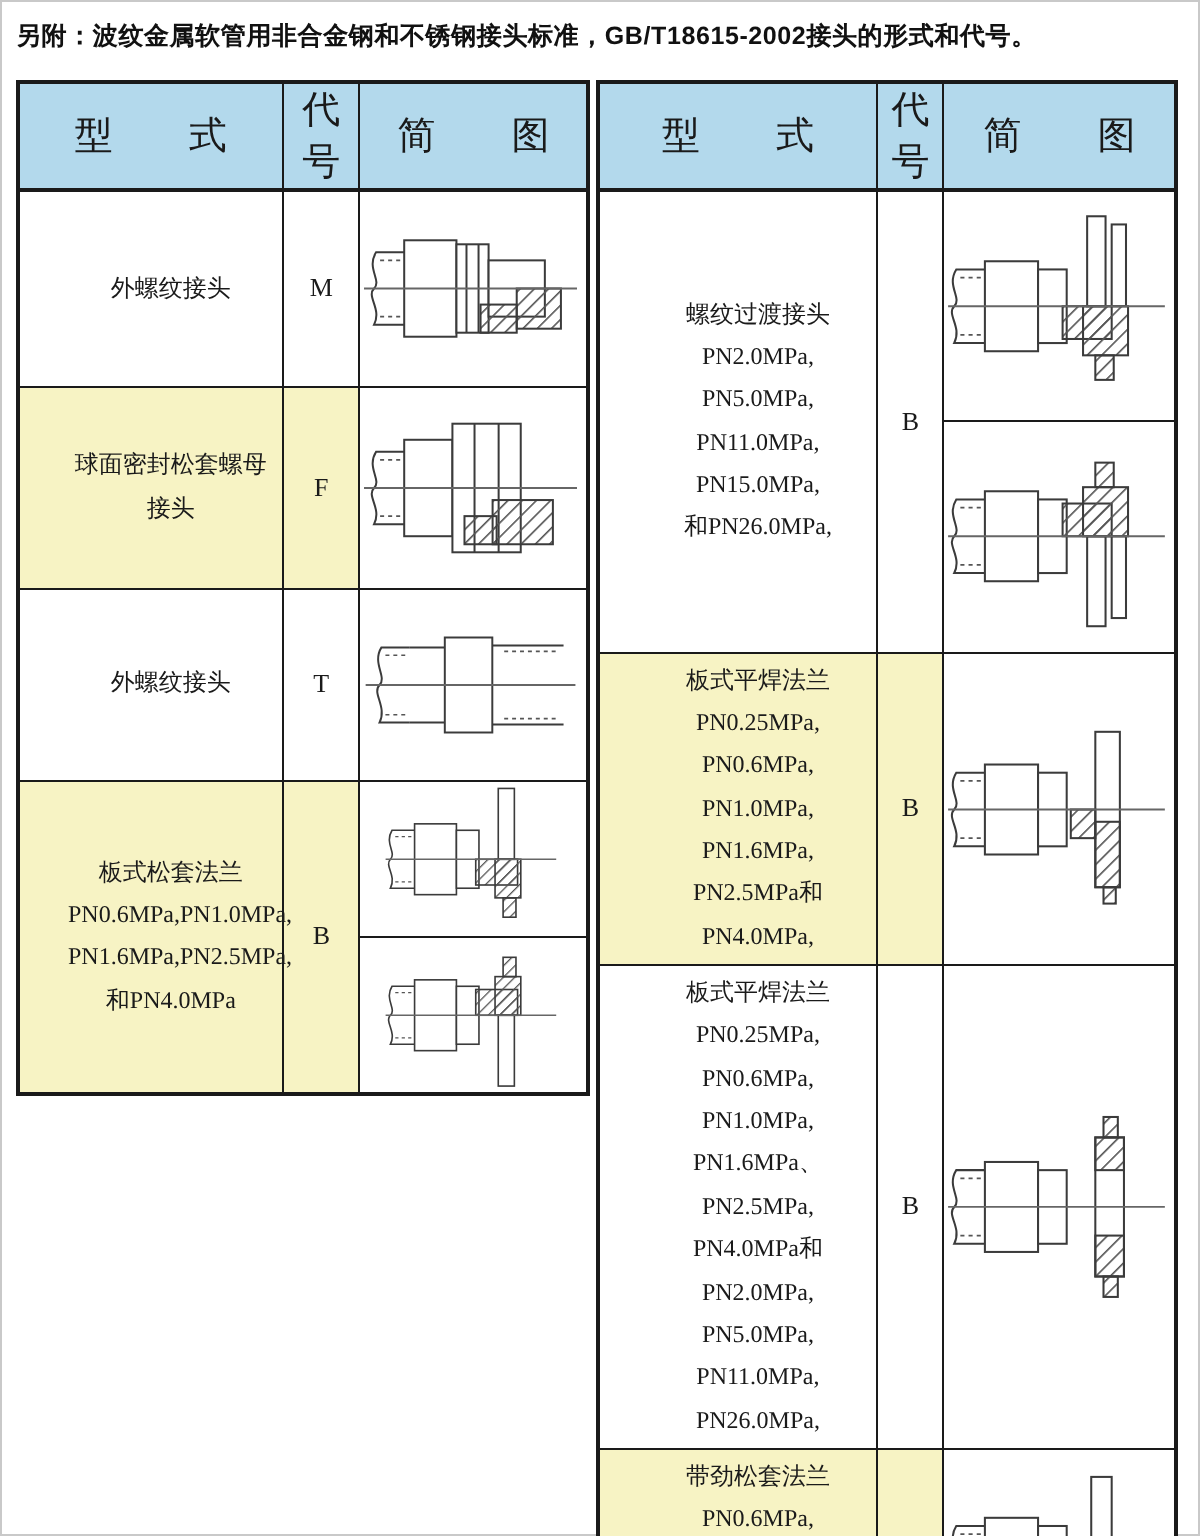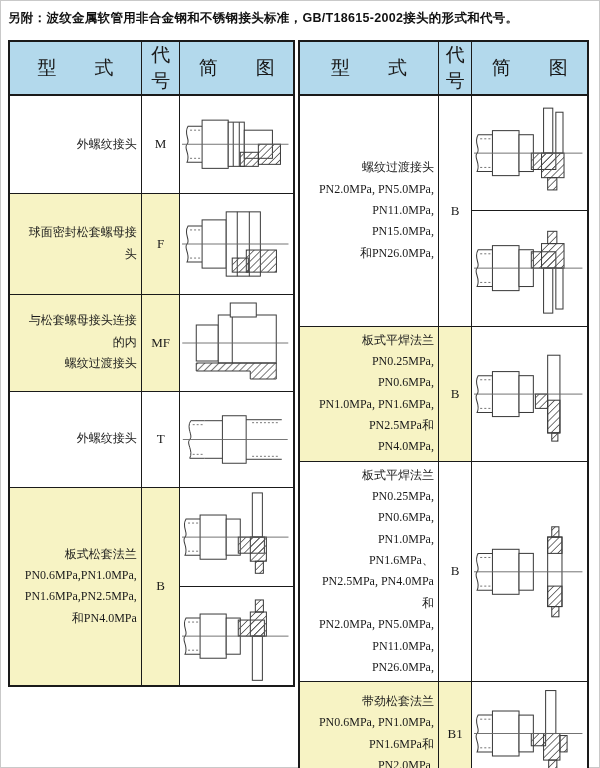--- a/index.html
+++ b/index.html
@@ -49,23 +49,23 @@
     color:#1a1a1a;
     height:24px;
     border-bottom:2px solid #1a1a1a;
     text-align:center;
   }
   td.type{
     font-family:"Liberation Serif","DejaVu Serif",serif;
     font-size:12px;
     line-height:1.78;
     color:#1a1a1a;
-    padding:3px 4px 3px 13px;
+    padding:3px 4px 3px 24px;
     white-space:pre-line;
-    text-align:right;
+    text-align:center;
   }
   td.code{
     font-family:"Liberation Serif","DejaVu Serif",serif;
     font-size:13px;
     color:#1a1a1a;
     text-align:center;
   }
   tr.highlight td.type, tr.highlight td.code{
     background:#f7f3c4;
   }
@@ -152,44 +152,20 @@
                     <line x1="57" y1="16" x2="57" y2="80" stroke="#3b3b3b" stroke-width="1"></line>
                     <line x1="69" y1="16" x2="69" y2="80" stroke="#3b3b3b" stroke-width="1"></line>
                     <rect x="66" y="54" width="30" height="22" fill="url(#hp2)" stroke="#3b3b3b"></rect>
                     <rect x="52" y="62" width="16" height="14" fill="url(#hp2)" stroke="#3b3b3b"></rect>
                     <line x1="2" y1="48" x2="108" y2="48" stroke="#666" stroke-width="0.9"></line>
                   </svg>
                 </div>
               </div>
             </td>
           </tr>
-          <tr class="row highlight" style="height:97px">
-            <td class="type">与松套螺母接头连接的内
-螺纹过渡接头</td>
-            <td class="code">MF</td>
-            <td class="diagram">
-              <div class="dstack">
-                <div class="dsub">
-                  <svg viewBox="0 0 112 96" preserveAspectRatio="xMidYMid meet">
-                    <defs>
-                      <pattern id="hp4" width="5" height="5" patternUnits="userSpaceOnUse" patternTransform="rotate(45)">
-                        <line x1="0" y1="0" x2="0" y2="5" stroke="#555" stroke-width="1.6"></line>
-                      </pattern>
-                    </defs>
-                    <rect x="16" y="30" width="22" height="36" fill="#fff" stroke="#3b3b3b"></rect>
-                    <rect x="38" y="20" width="58" height="48" fill="#fff" stroke="#3b3b3b"></rect>
-                    <line x1="52" y1="20" x2="52" y2="68" stroke="#3b3b3b" stroke-width="1"></line>
-                    <rect x="50" y="8" width="26" height="14" fill="#fff" stroke="#3b3b3b"></rect>
-                    <polygon points="16,68 96,68 96,84 70,84 70,76 16,76" fill="url(#hp4)" stroke="#3b3b3b"></polygon>
-                    <line x1="2" y1="48" x2="108" y2="48" stroke="#666" stroke-width="0.9"></line>
-                  </svg>
-                </div>
-              </div>
-            </td>
-          </tr>
           <tr class="row" style="height:96px">
             <td class="type">外螺纹接头</td>
             <td class="code">T</td>
             <td class="diagram">
               <div class="dstack">
                 <div class="dsub">
                   <svg viewBox="0 0 112 96" preserveAspectRatio="xMidYMid meet">
                     <defs>
                       <pattern id="hp5" width="5" height="5" patternUnits="userSpaceOnUse" patternTransform="rotate(45)">
                         <line x1="0" y1="0" x2="0" y2="5" stroke="#555" stroke-width="1.6"></line>
@@ -204,21 +180,21 @@
                     <line x1="66" y1="28" x2="102" y2="28" stroke="#3b3b3b" stroke-width="1"></line>
                     <line x1="66" y1="68" x2="102" y2="68" stroke="#3b3b3b" stroke-width="1"></line>
                     <line x1="72" y1="31" x2="100" y2="31" stroke="#555" stroke-width="0.8" stroke-dasharray="2 2"></line>
                     <line x1="72" y1="65" x2="100" y2="65" stroke="#555" stroke-width="0.8" stroke-dasharray="2 2"></line>
                     <line x1="2" y1="48" x2="108" y2="48" stroke="#666" stroke-width="0.9"></line>
                   </svg>
                 </div>
               </div>
             </td>
           </tr>
-          <tr class="row highlight" style="height:199px">
+          <tr class="row highlight" style="height:157px">
             <td class="type">板式松套法兰
 PN0.6MPa,PN1.0MPa,
 PN1.6MPa,PN2.5MPa,
 和PN4.0MPa</td>
             <td class="code">B</td>
             <td class="diagram">
               <div class="dstack">
                 <div class="dsub">
                   <svg viewBox="0 0 112 96" preserveAspectRatio="xMidYMid meet">
                     <defs>

